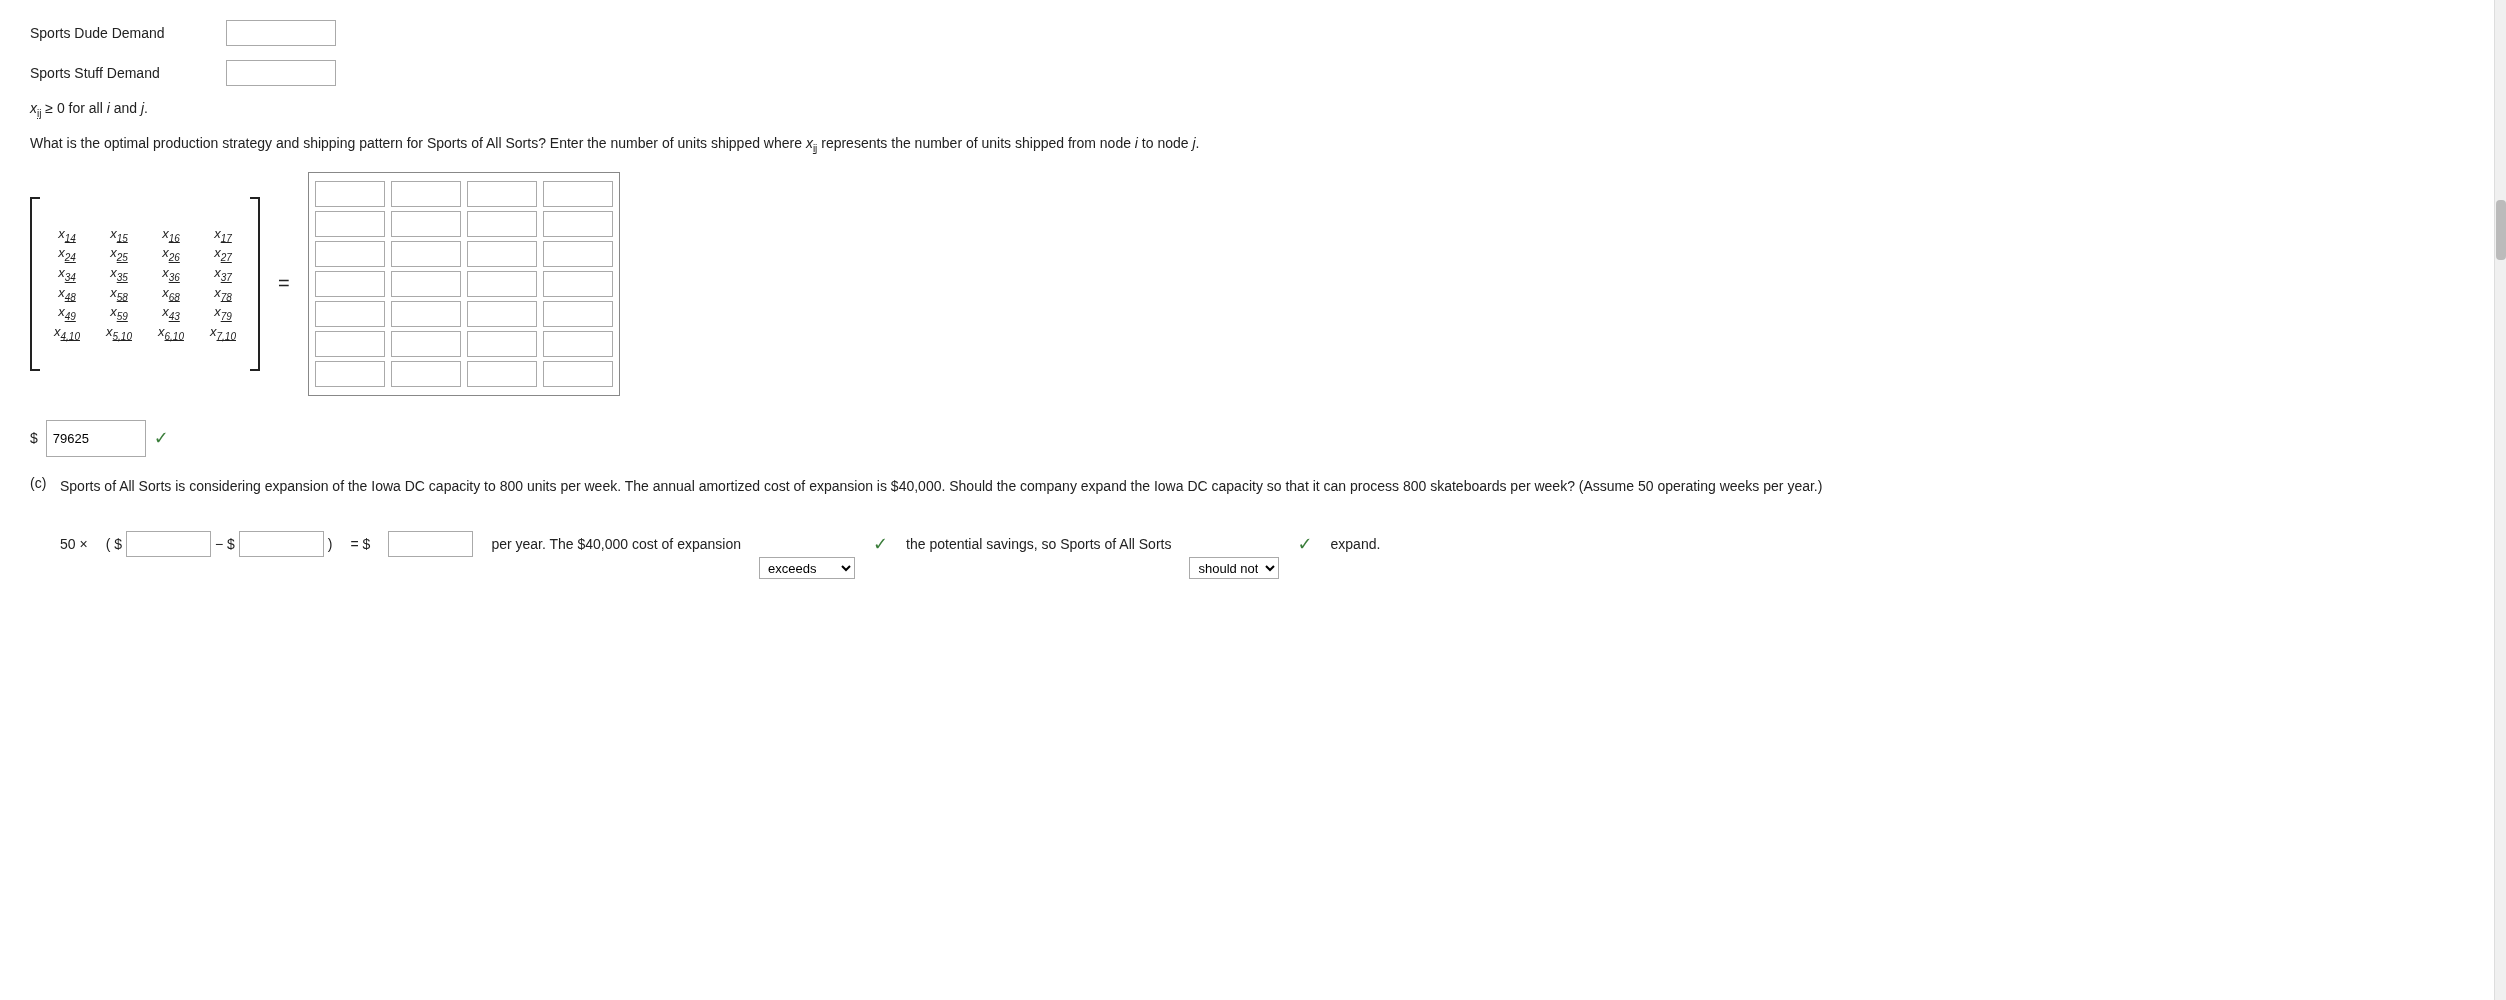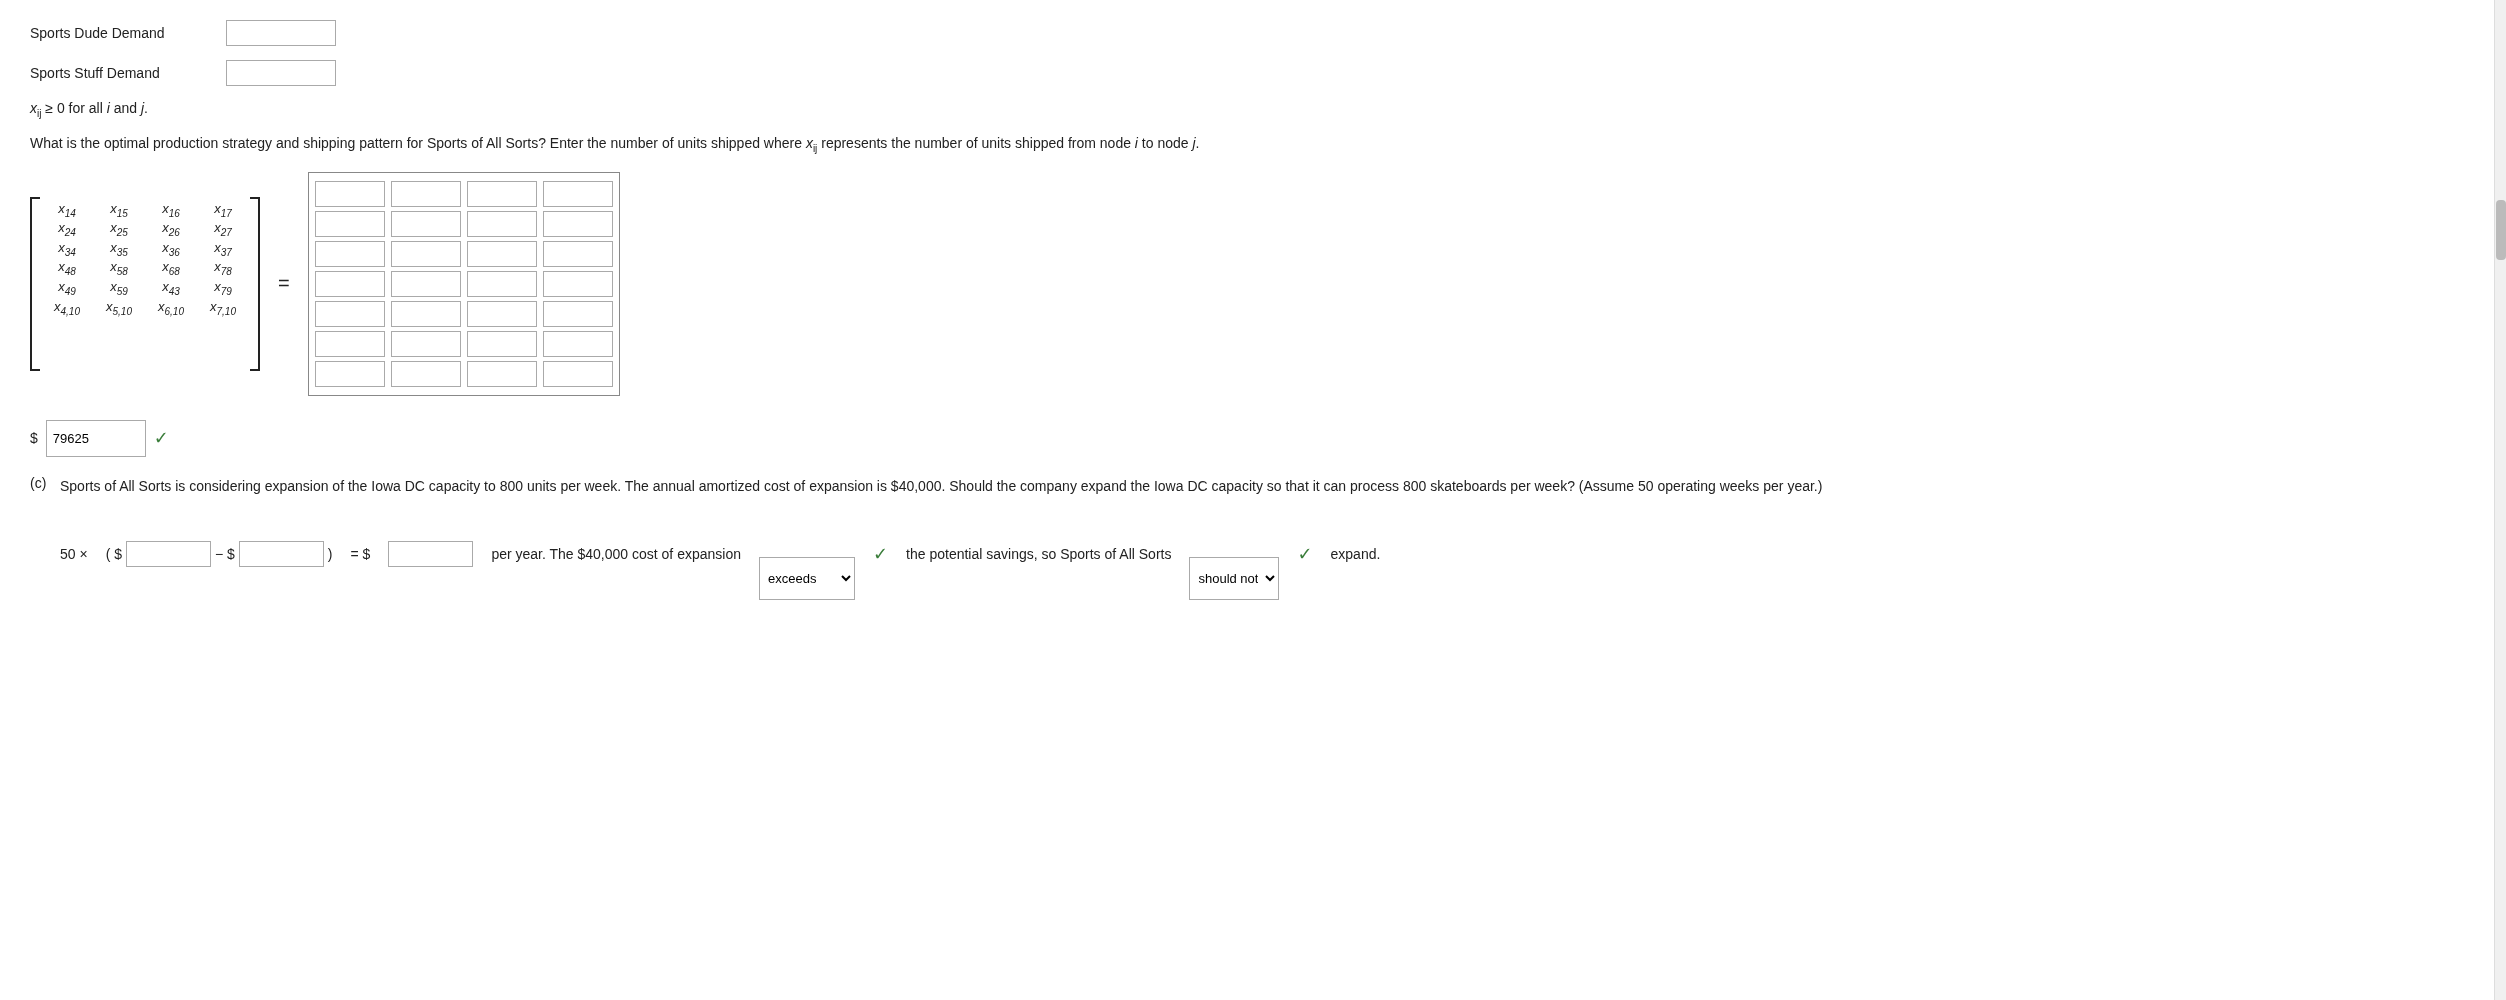--- a/index.html
+++ b/index.html
@@ -30,21 +30,21 @@
       border: 1px solid #aaa;
       background: #fff;
       font-size: 13px;
       padding: 2px 4px;
     }
 
     .constraint-line {
       font-size: 14px;
       margin-bottom: 14px;
     }
-    sub { font-size: 10px; }
+    sub { font-size: 10px; text-decoration: underline; }
 
     .optimal-question {
       font-size: 14px;
       margin-bottom: 16px;
       line-height: 1.5;
     }
 
     .matrix-section {
       display: flex;
       align-items: center;
@@ -101,20 +101,21 @@
       display: inline-block;
       width: 10px;
       border-top: 2px solid #222;
       border-right: 2px solid #222;
       border-bottom: 2px solid #222;
       margin-left: 4px;
     }
 
     .matrix-wrap {
       display: flex;
+      align-items: center;
     }
     .matrix-inner {
       display: flex;
       flex-direction: column;
       gap: 2px;
       padding: 4px 0;
     }
 
     .min-transport-section {
       margin-bottom: 18px;
@@ -190,21 +191,21 @@
     }
     .inline-input-sm {
       width: 85px;
       height: 26px;
       border: 1px solid #aaa;
       background: #fff;
       font-size: 13px;
       padding: 2px 4px;
     }
     select.inline-select {
-      height: 43px;
+      height: 22px;
       border: 1px solid #aaa;
       background: #fff;
       font-size: 13px;
       padding: 2px 4px;
       margin-top: 48px;
     }
     .paren-group {
       display: flex;
       align-items: center;
       gap: 4px;

